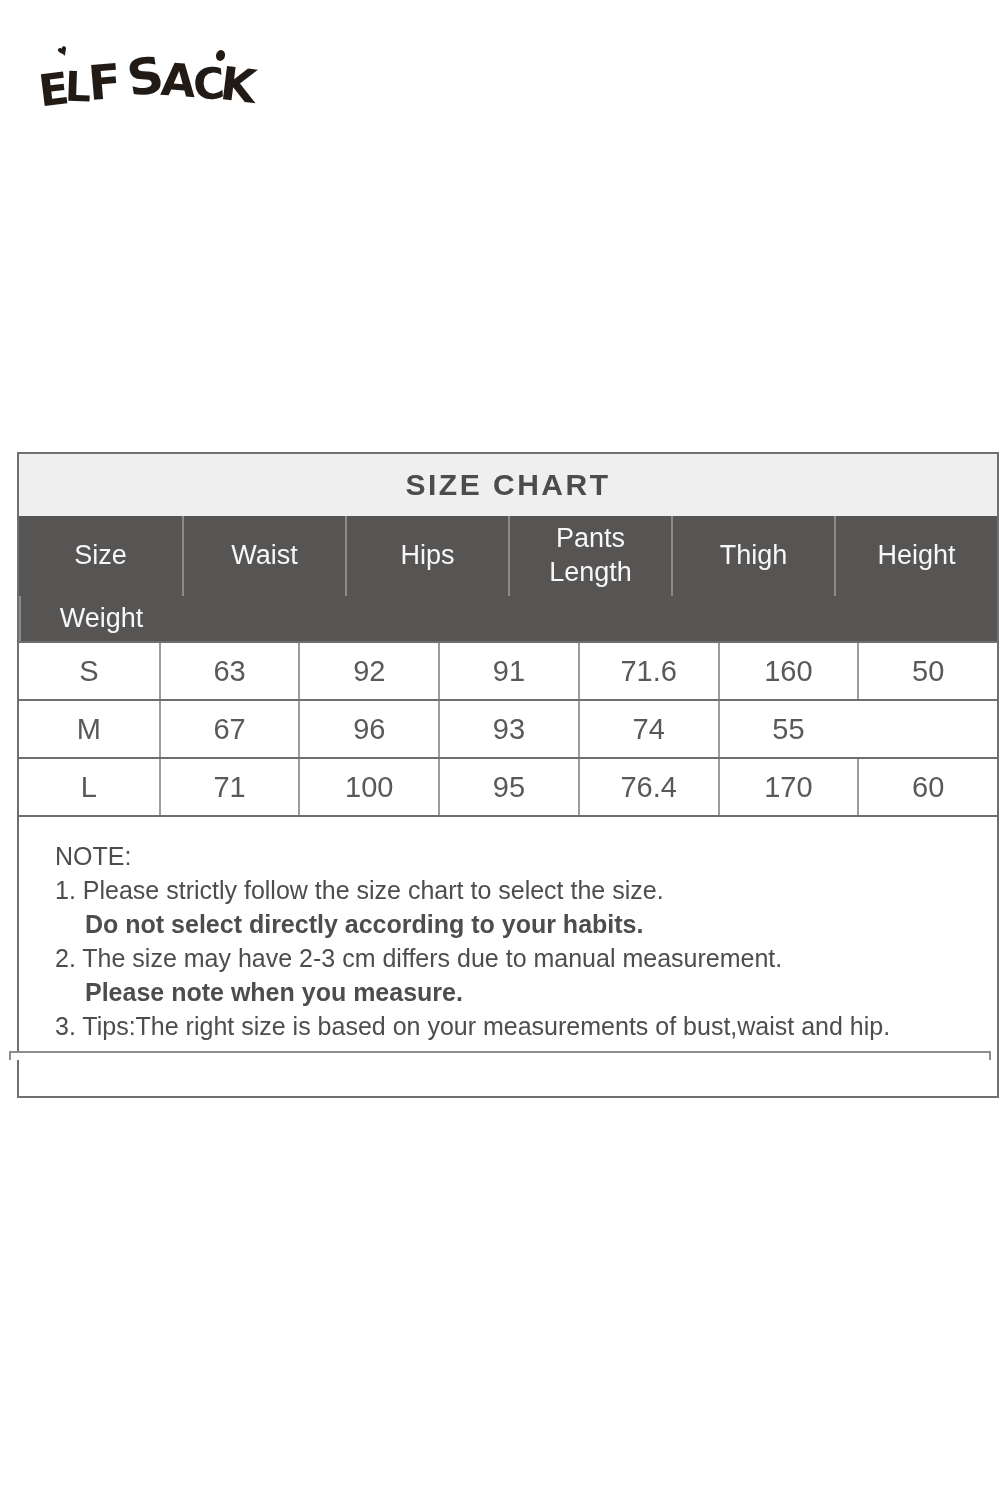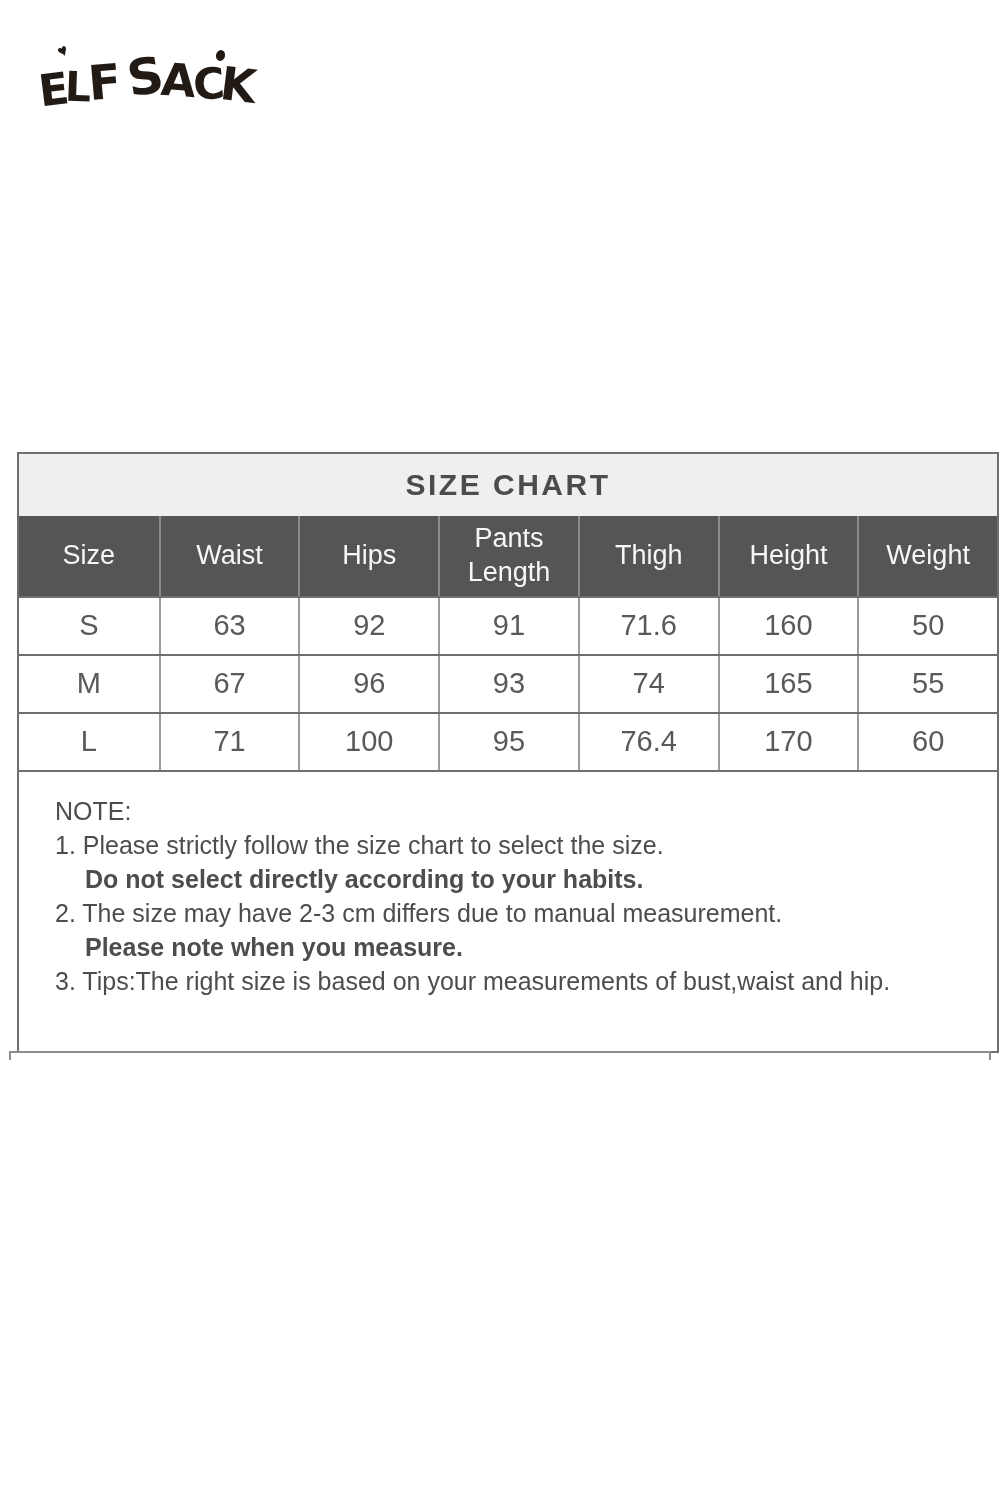--- a/index.html
+++ b/index.html
@@ -26,21 +26,21 @@
   .logo-heart{position:absolute;left:20px;top:-10px;font-size:17px;display:inline-block;
               transform:rotate(-25deg);color:var(--logo-color);}
   .logo-dot{position:absolute;left:178px;top:-2px;width:9px;height:11px;border-radius:50%;
             background:var(--logo-color);transform:rotate(15deg);}
 
   
   .chart-box{position:absolute;left:9px;top:452px;width:982px;border:2px solid var(--border-dark);
              background:#fff;margin-left:8px;}
   .title-bar{height:62px;background:var(--title-bg);display:flex;align-items:center;justify-content:center;
              font-size:30px;font-weight:bold;letter-spacing:2.5px;color:var(--title-text);}
-  .header-row{display:grid;grid-template-columns:repeat(7,1fr);background:var(--header-bg);
+  .header-row{display:grid;grid-template-columns:repeat(6,1fr);background:var(--header-bg);
               min-height:74px;color:var(--header-text);font-size:27px;}
   .hcell{display:flex;align-items:center;justify-content:center;text-align:center;line-height:1.25;
          padding:6px 22px;}
   .hcell + .hcell{border-left:2px solid #8d8a8a;}
   .trow{display:grid;grid-template-columns:repeat(7,1fr);height:58px;border-top:2px solid var(--border-dark);
         font-size:29px;color:var(--body-text);}
   .tcell{display:flex;align-items:center;justify-content:center;}
   .tcell + .tcell{border-left:2px solid var(--border-light);text-align:center;}
 
   
@@ -84,21 +84,20 @@
           <div class="tcell">71.6</div>
           <div class="tcell">160</div>
           <div class="tcell">50</div>
         </div>
         <div class="trow">
           <div class="tcell">M</div>
           <div class="tcell">67</div>
           <div class="tcell">96</div>
           <div class="tcell">93</div>
           <div class="tcell">74</div>
-          <div class="tcell">165</div>
           <div class="tcell">55</div>
         </div>
         <div class="trow">
           <div class="tcell">L</div>
           <div class="tcell">71</div>
           <div class="tcell">100</div>
           <div class="tcell">95</div>
           <div class="tcell">76.4</div>
           <div class="tcell">170</div>
           <div class="tcell">60</div>

